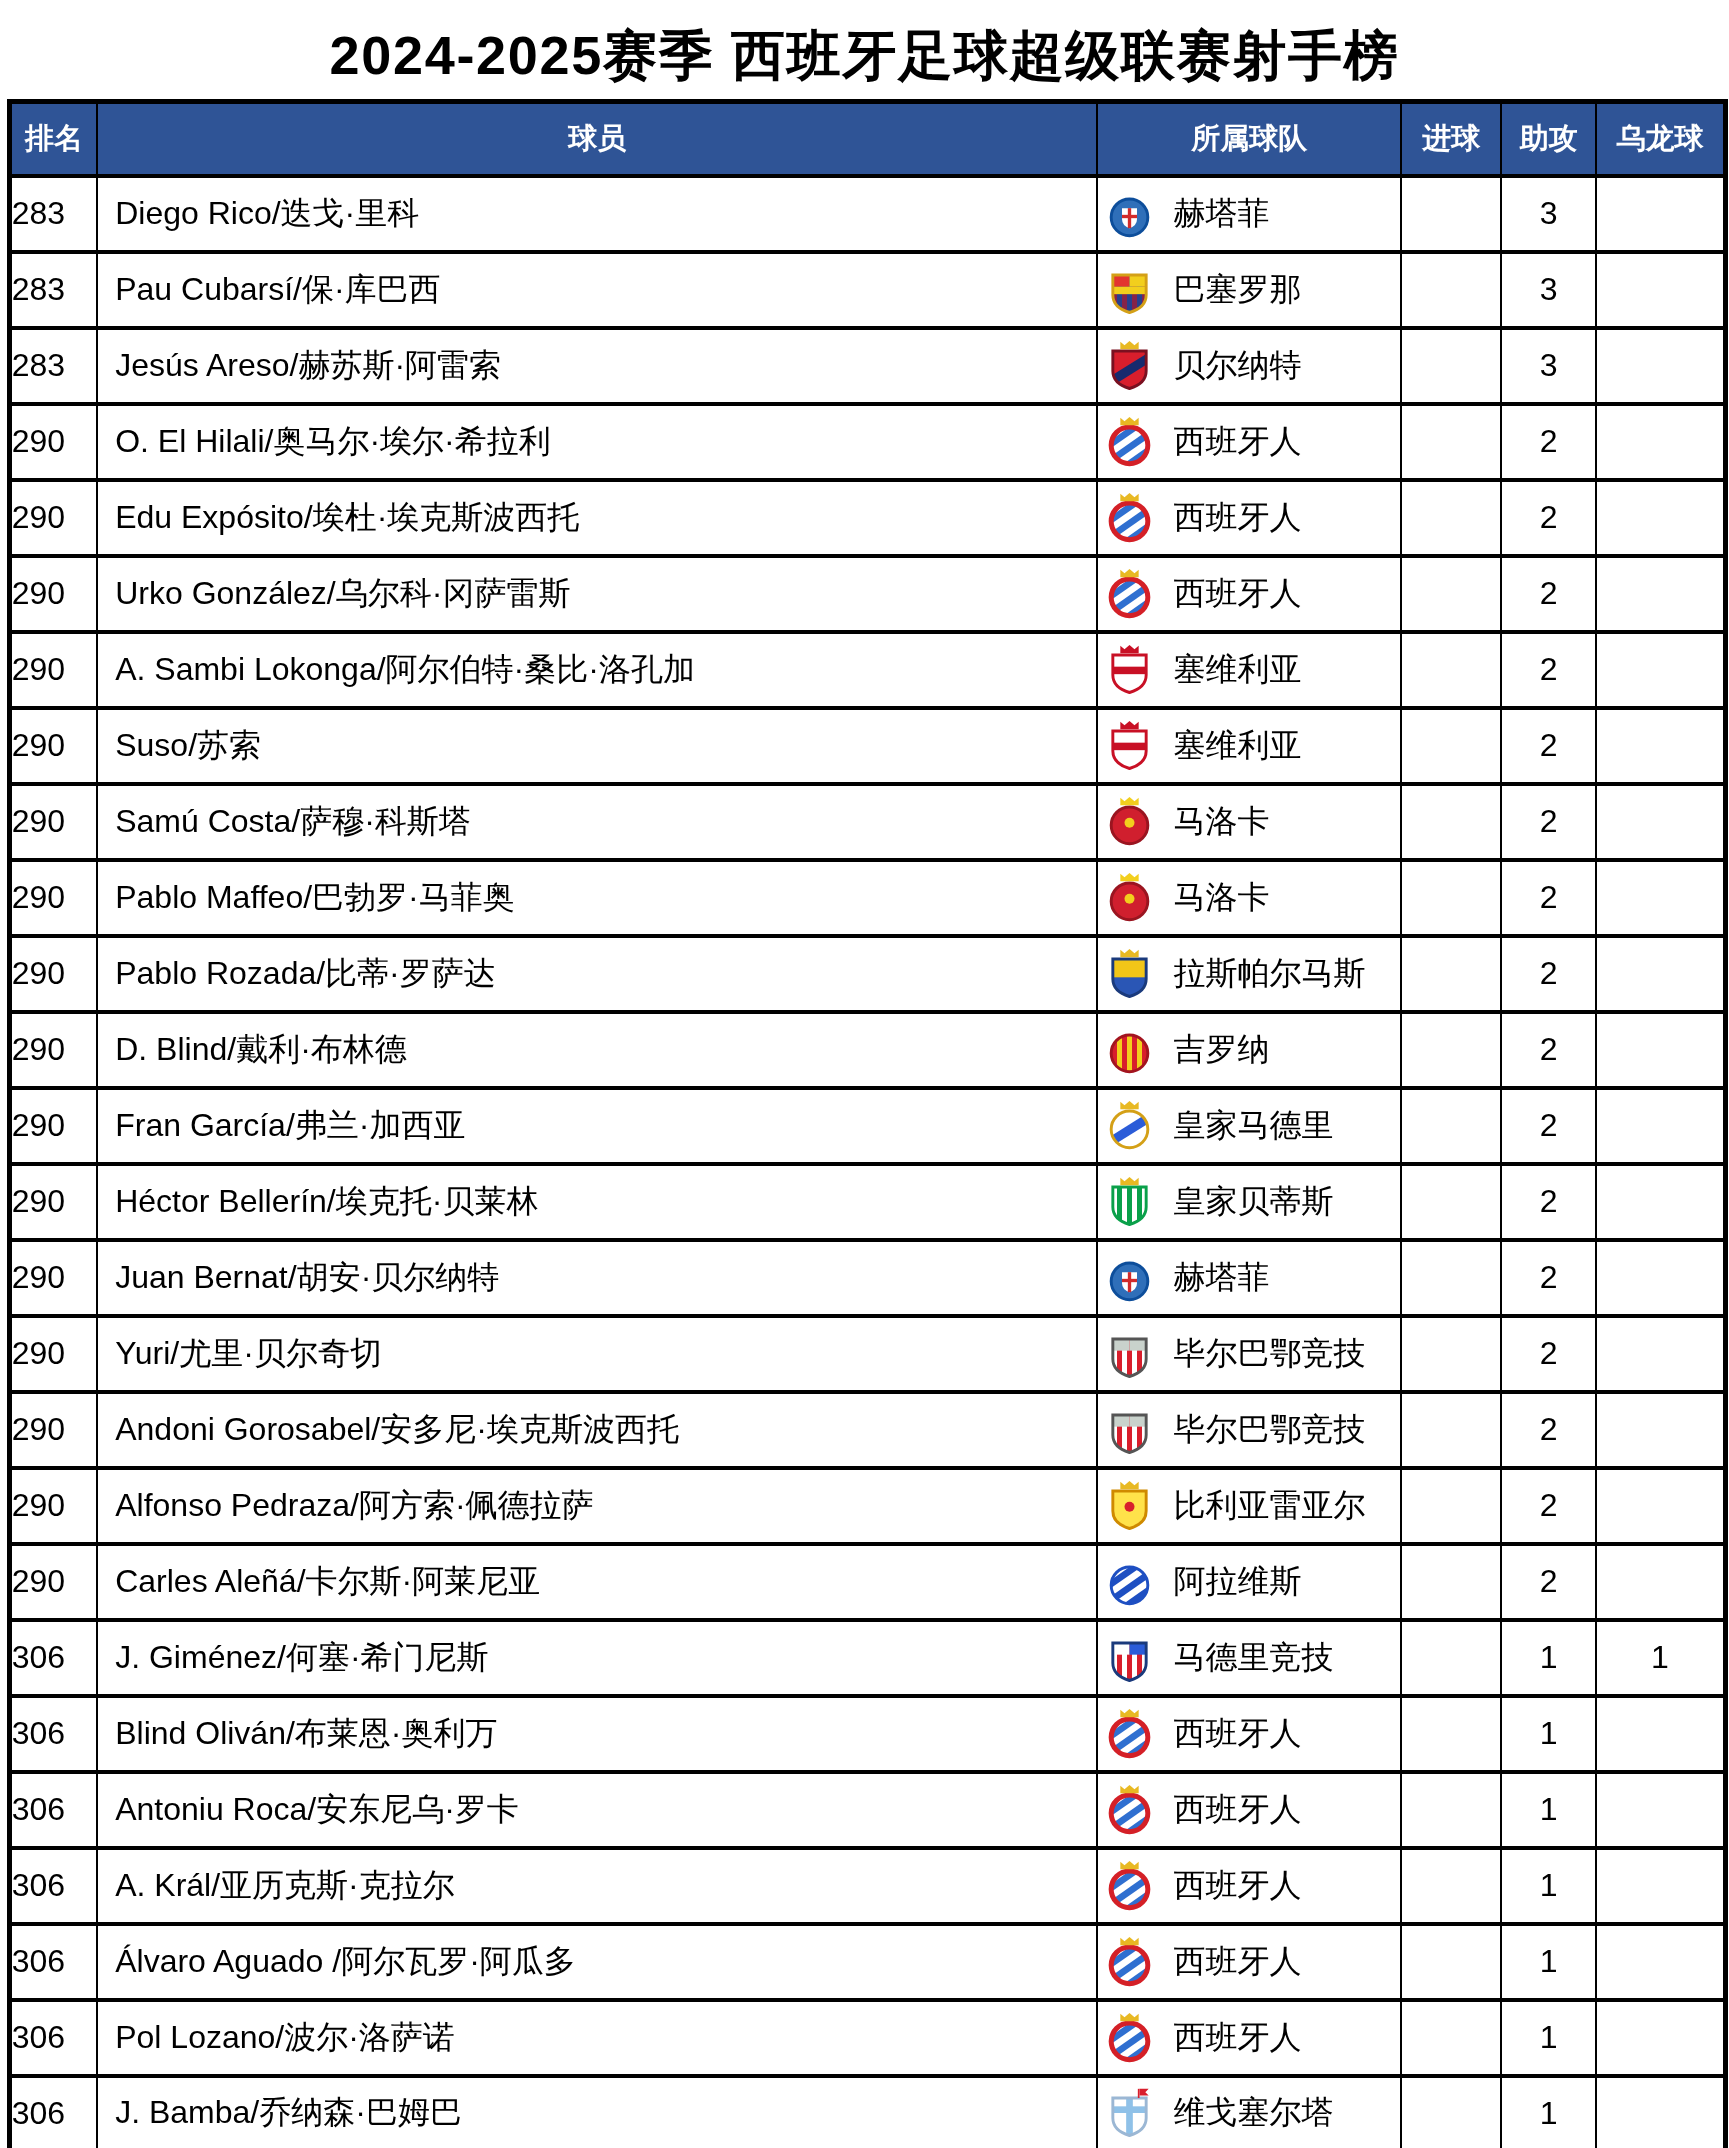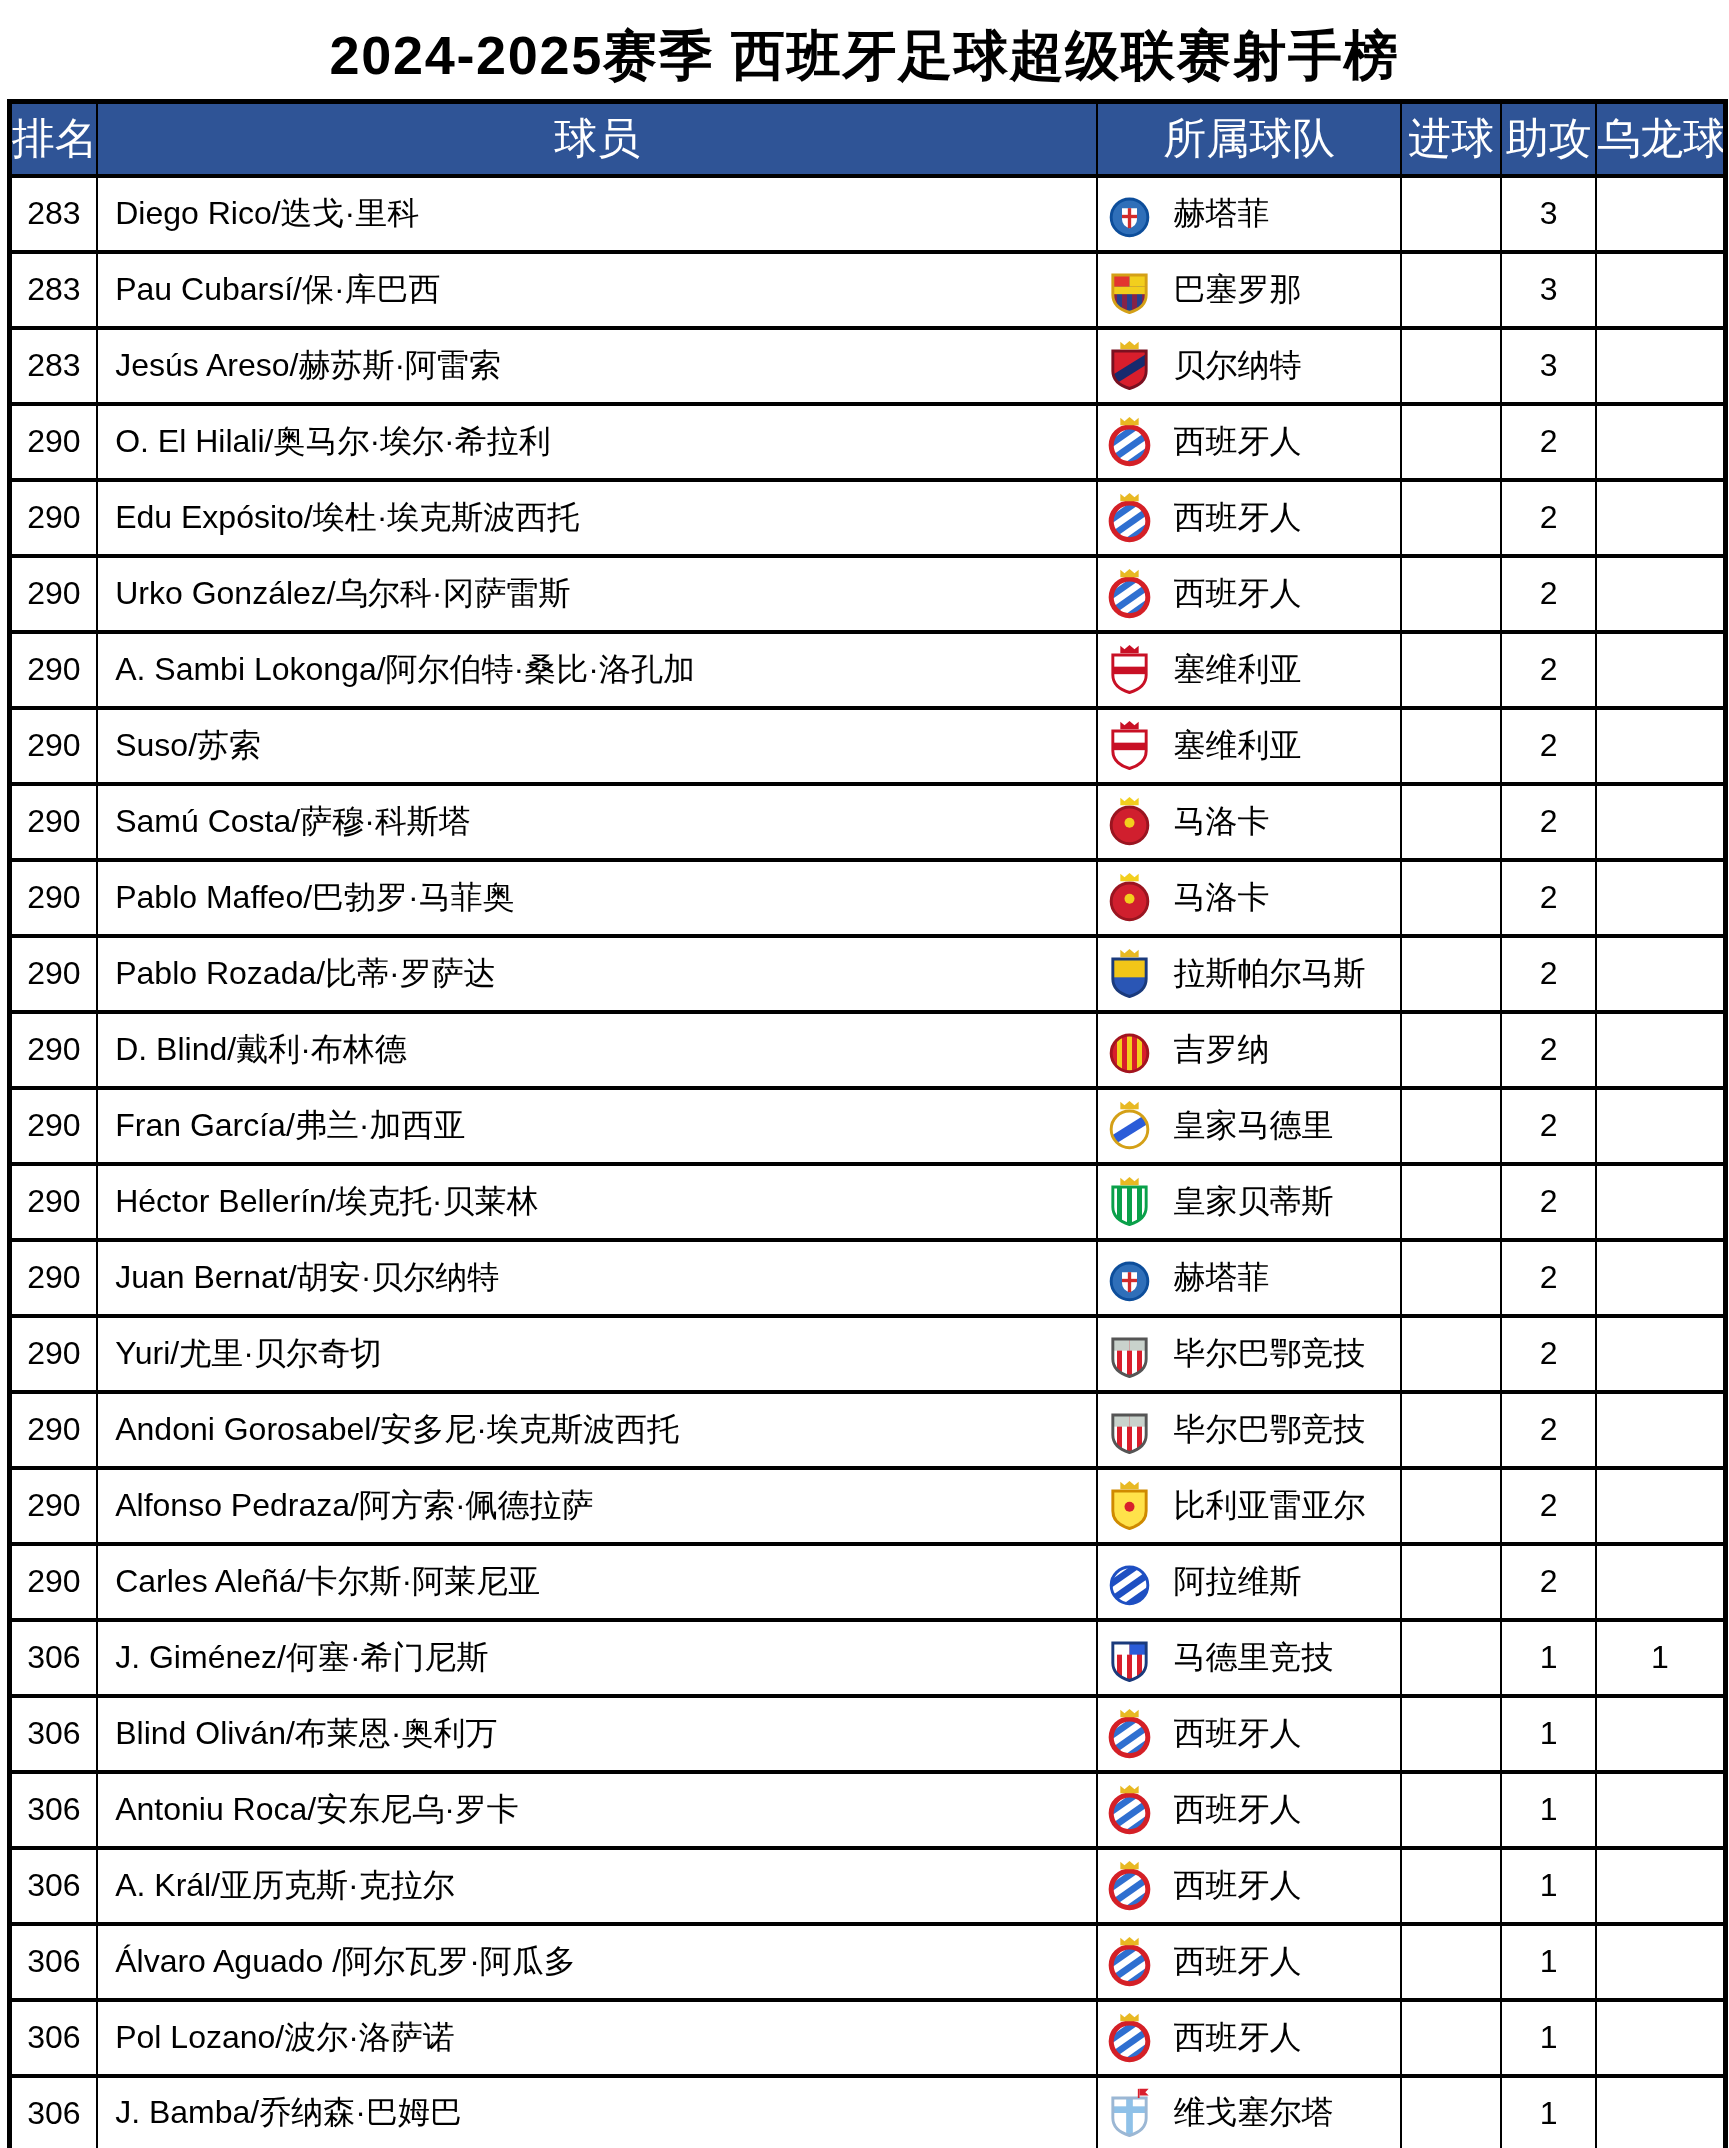--- a/index.html
+++ b/index.html
@@ -17,32 +17,32 @@
     border-collapse:collapse;table-layout:fixed;
     border:5px solid #000;
   }
   th,td{
     border:2.5px solid #000;border-top-width:4.2px;border-bottom-width:4.2px;
     padding:0;overflow:hidden;white-space:nowrap;vertical-align:middle;
   }
   thead tr{height:74px;}
   tbody tr{height:76px;}
   th{
-    background:#2F5496;color:#ffffff;font-weight:400;font-size:43px;
+    background:#2F5496;color:#ffffff;font-weight:700;font-size:29px;
     font-family:"Liberation Serif","DejaVu Serif",serif;
     text-align:center;
   }
   td{font-size:32px;}
   .col-rank{width:88px;}
   .col-player{width:1000px;}
   .col-team{width:304px;}
   .col-goals{width:100px;}
   .col-assists{width:95px;}
   .col-own{width:129px;}
-  td.c-rank{text-align:center;}
+  td.c-rank{text-align:left;}
   td.c-player{text-align:left;padding-left:17px;}
   td.c-team{text-align:left;padding-left:8.4px;}
   td.c-num{text-align:center;}
   .badge{display:inline-block;width:45px;height:50px;vertical-align:middle;margin-right:22px;}
   .badge svg{display:block;}
   .tname{vertical-align:middle;}
 </style>
 </head>
 <body>
 

